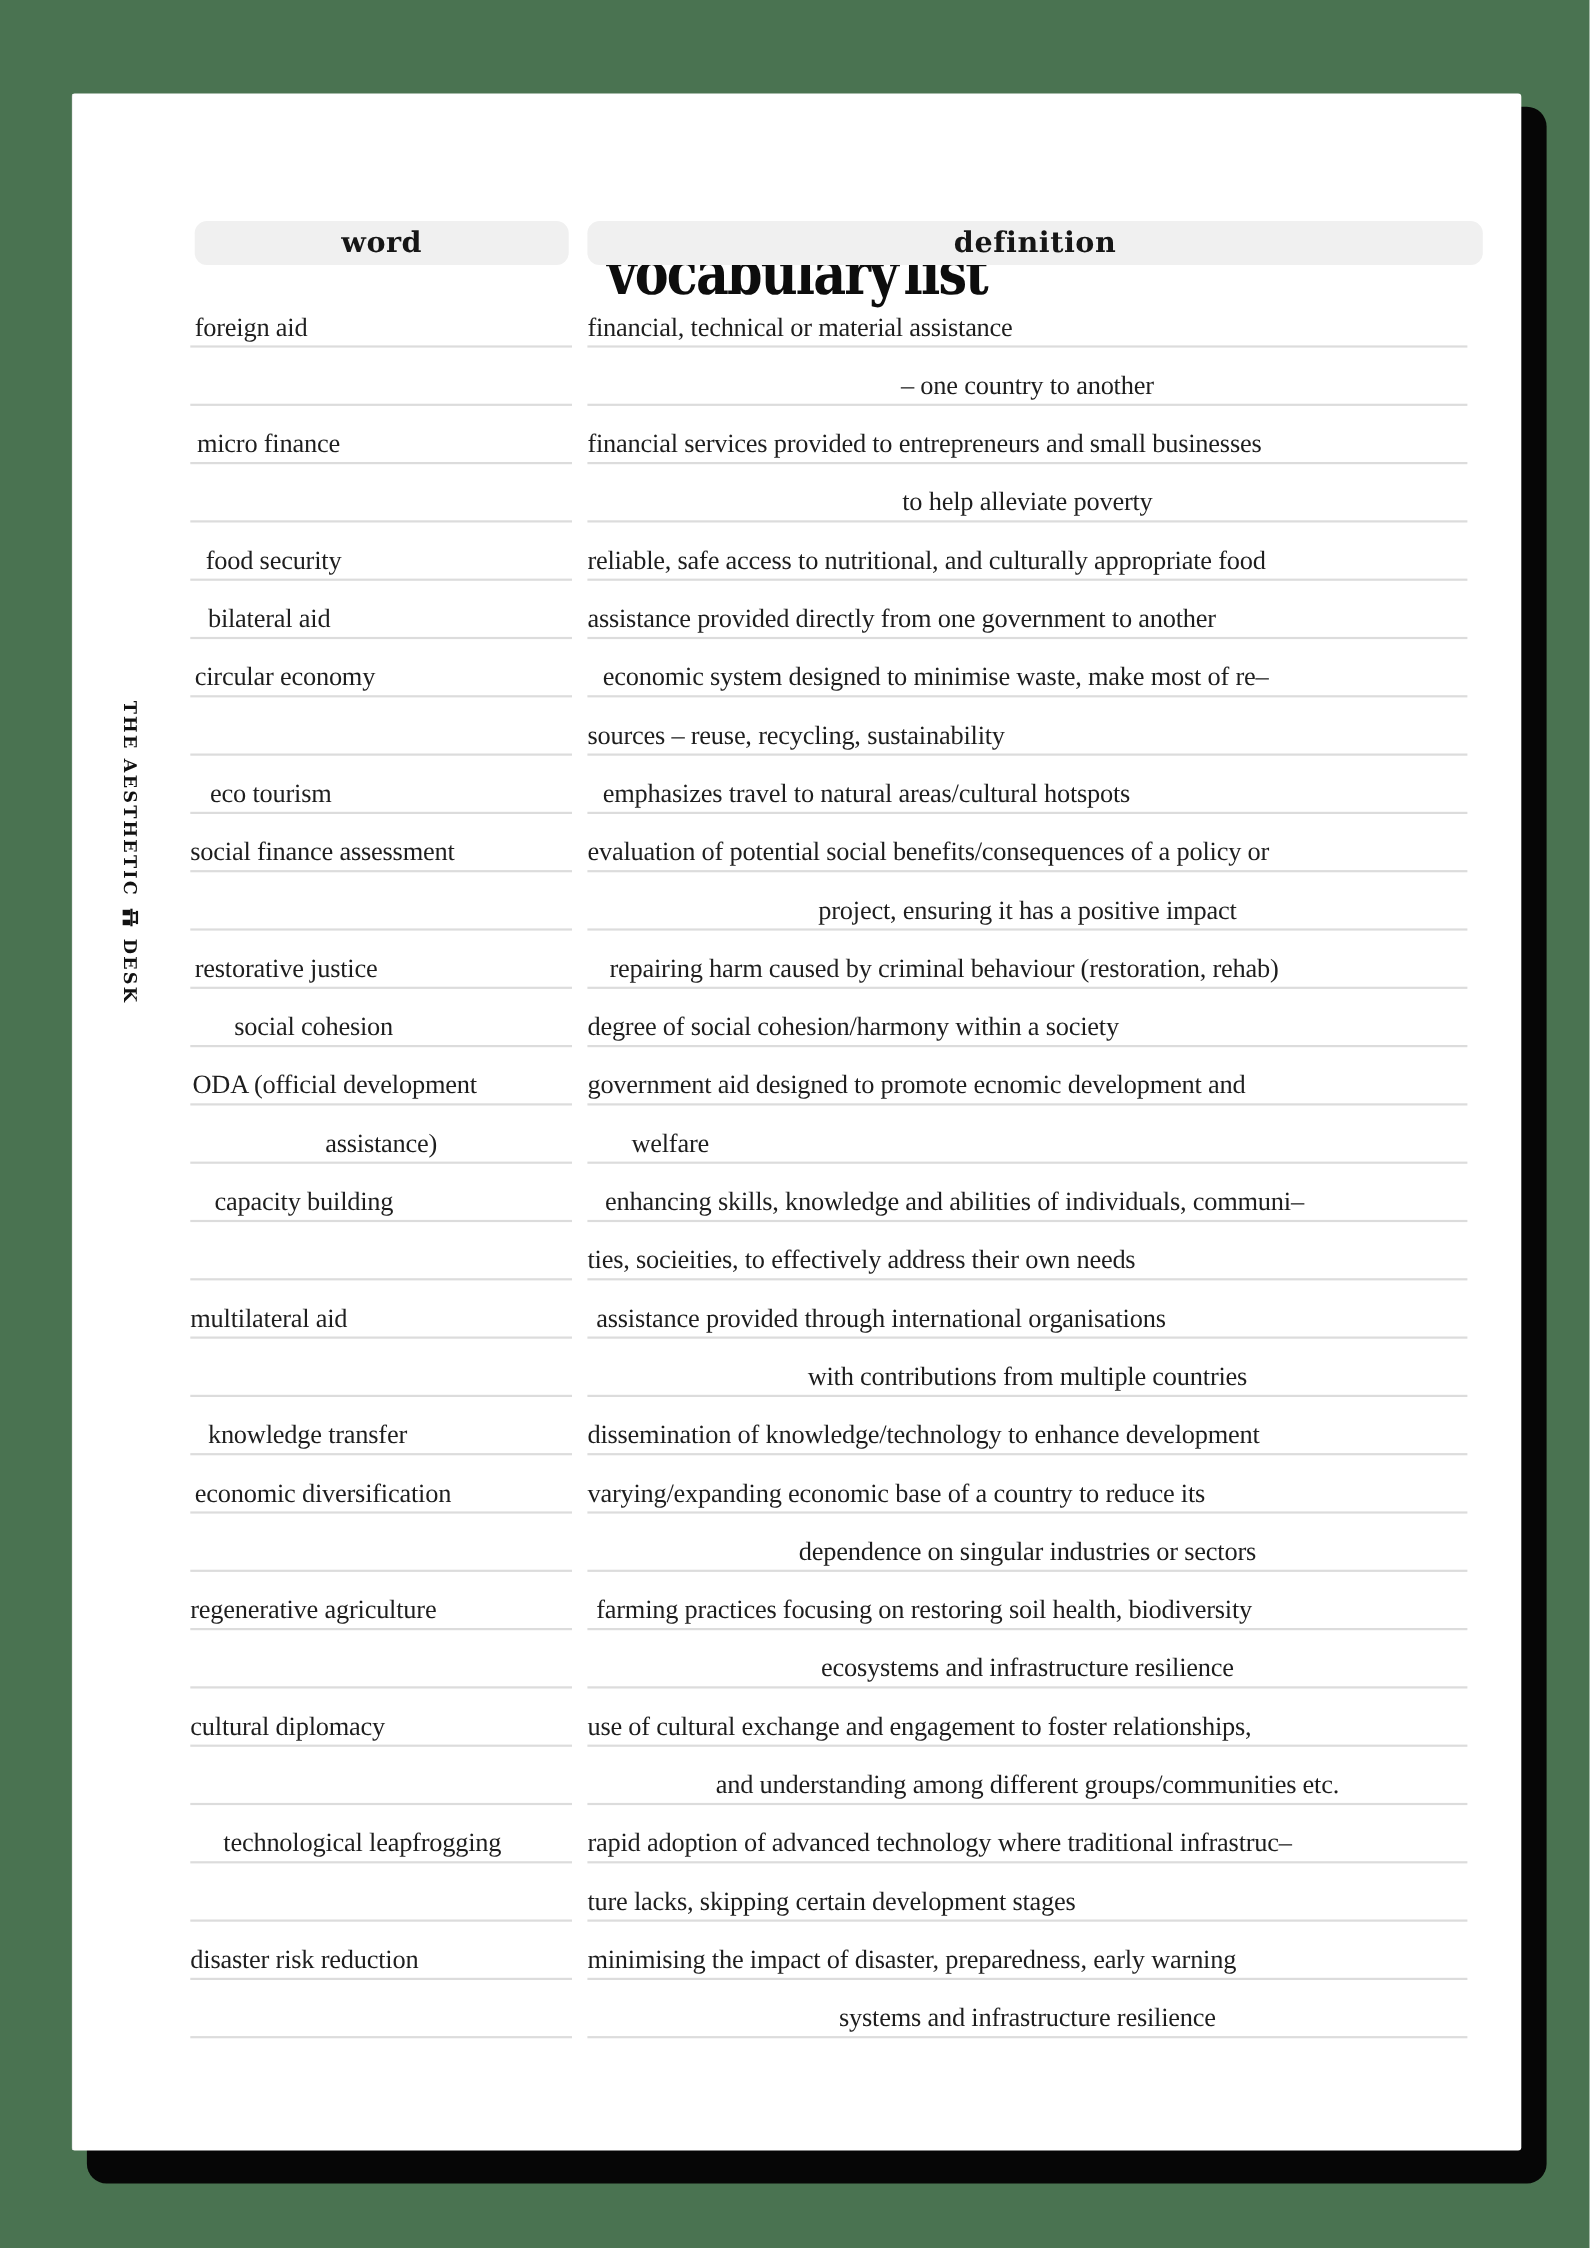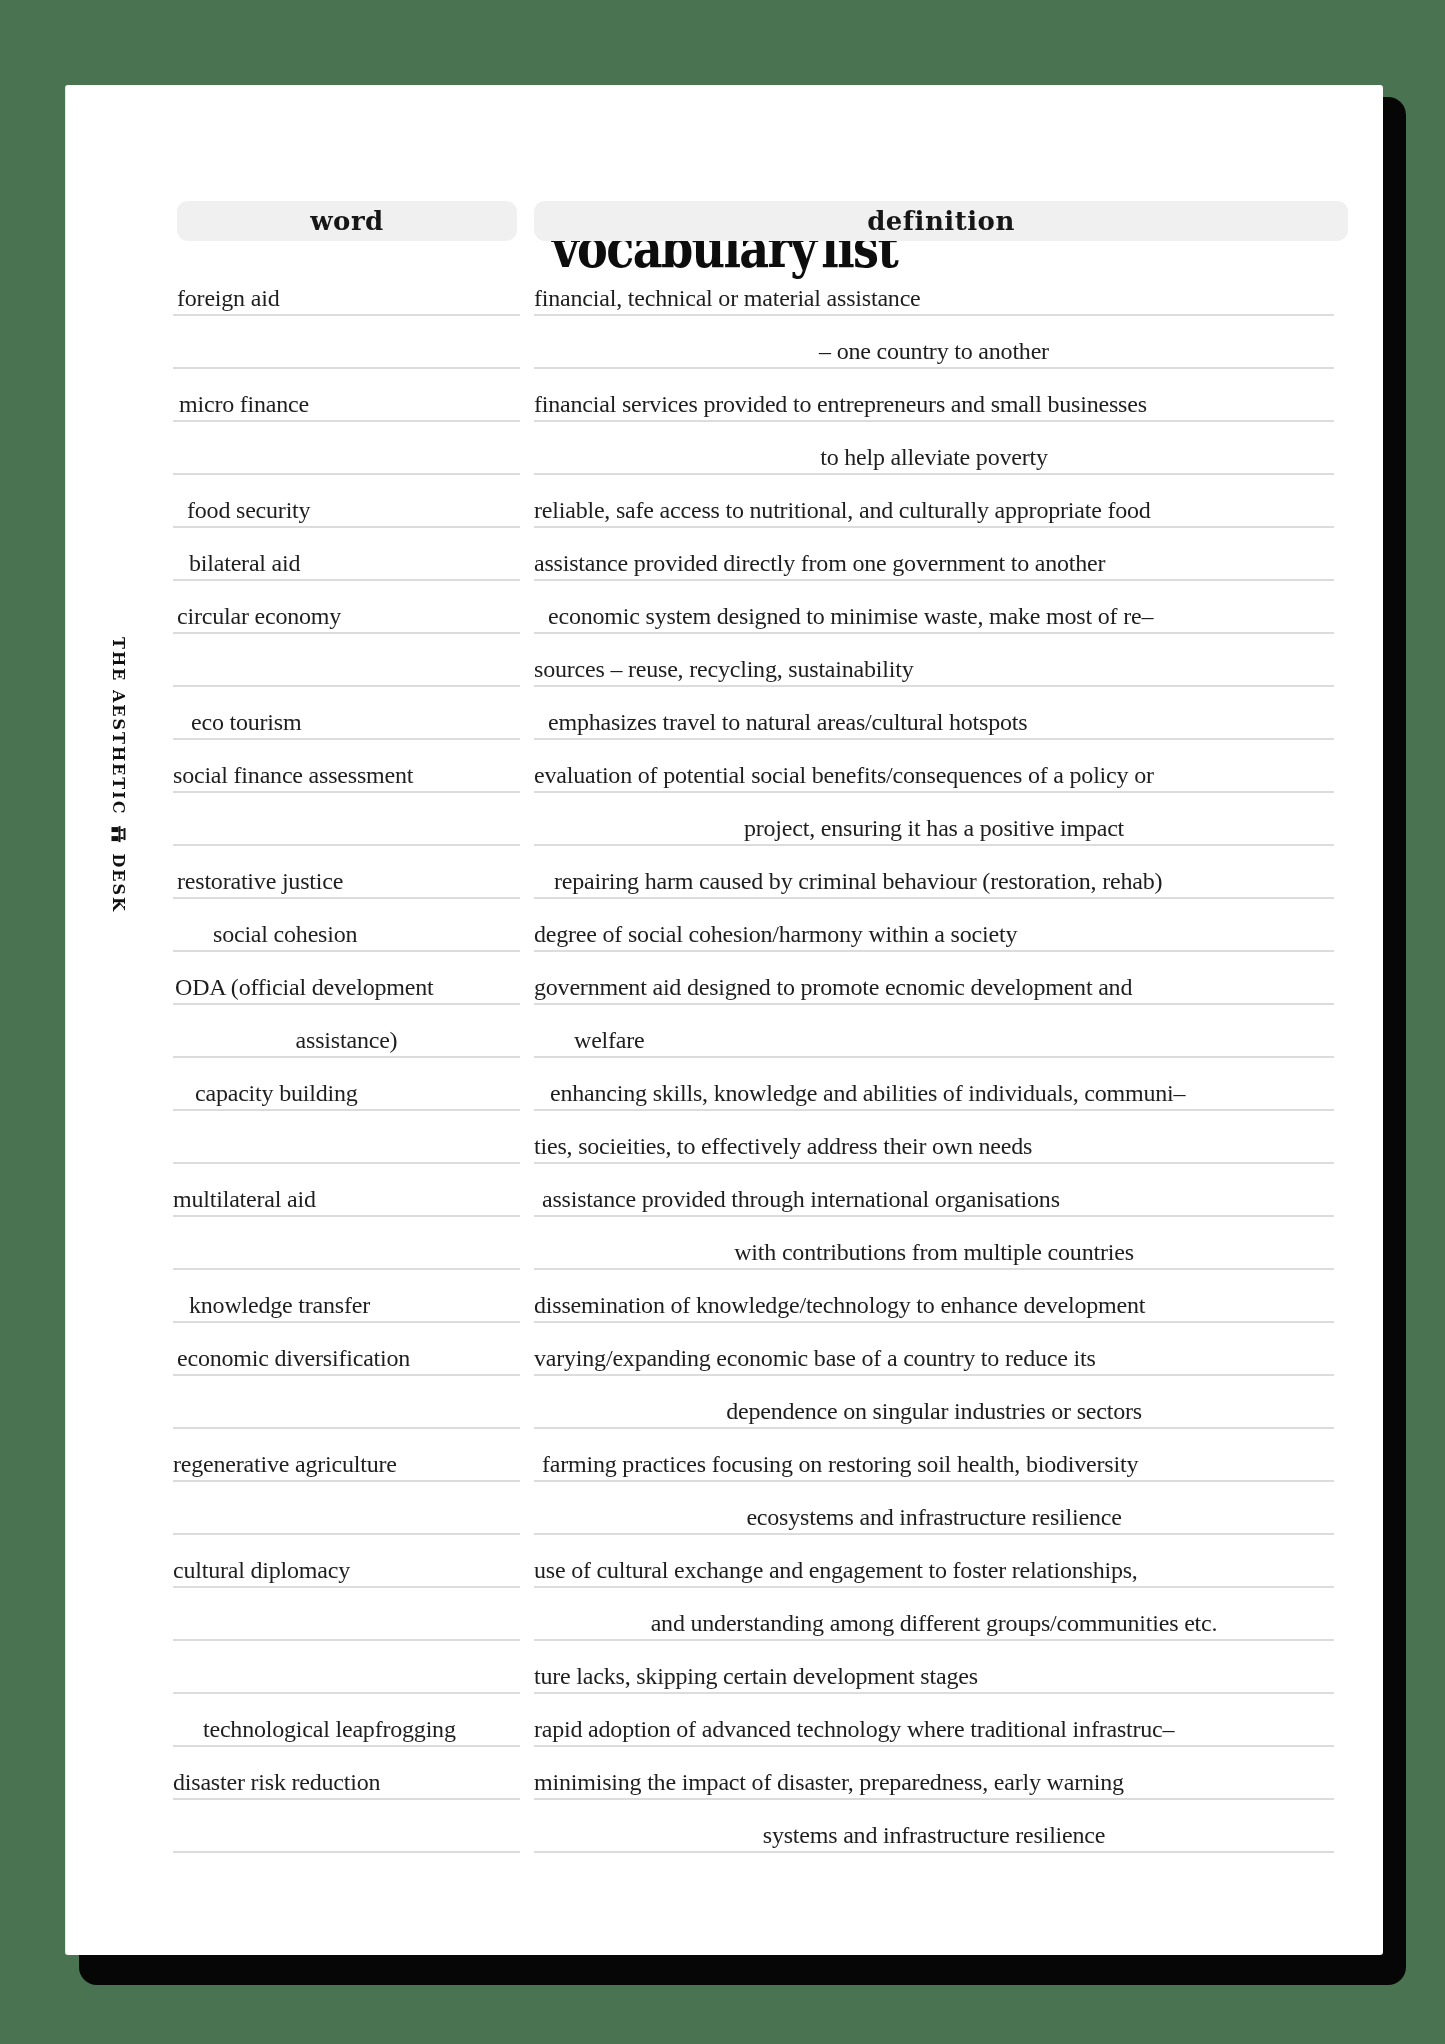--- a/index.html
+++ b/index.html
@@ -242,31 +242,31 @@
             <span class="hand">use of cultural exchange and engagement to foster relationships,</span>
           </div>
         </div>
         <div class="line">
           <div class="wcol"></div>
           <div class="dcol">
             <span class="hand center">and understanding among different groups/communities etc.</span>
           </div>
         </div>
         <div class="line">
+          <div class="wcol">
+            <span class="hand" style="left: 30px;">technological leapfrogging</span>
+          </div>
+          <div class="dcol">
+            <span class="hand">rapid adoption of advanced technology where traditional infrastruc–</span>
+          </div>
+        </div>
+        <div class="line">
           <div class="wcol"></div>
           <div class="dcol">
             <span class="hand">ture lacks, skipping certain development stages</span>
-          </div>
-        </div>
-        <div class="line">
-          <div class="wcol">
-            <span class="hand" style="left: 30px;">technological leapfrogging</span>
-          </div>
-          <div class="dcol">
-            <span class="hand">rapid adoption of advanced technology where traditional infrastruc–</span>
           </div>
         </div>
         <div class="line">
           <div class="wcol">
             <span class="hand">disaster risk reduction</span>
           </div>
           <div class="dcol">
             <span class="hand">minimising the impact of disaster, preparedness, early warning</span>
           </div>
         </div>

